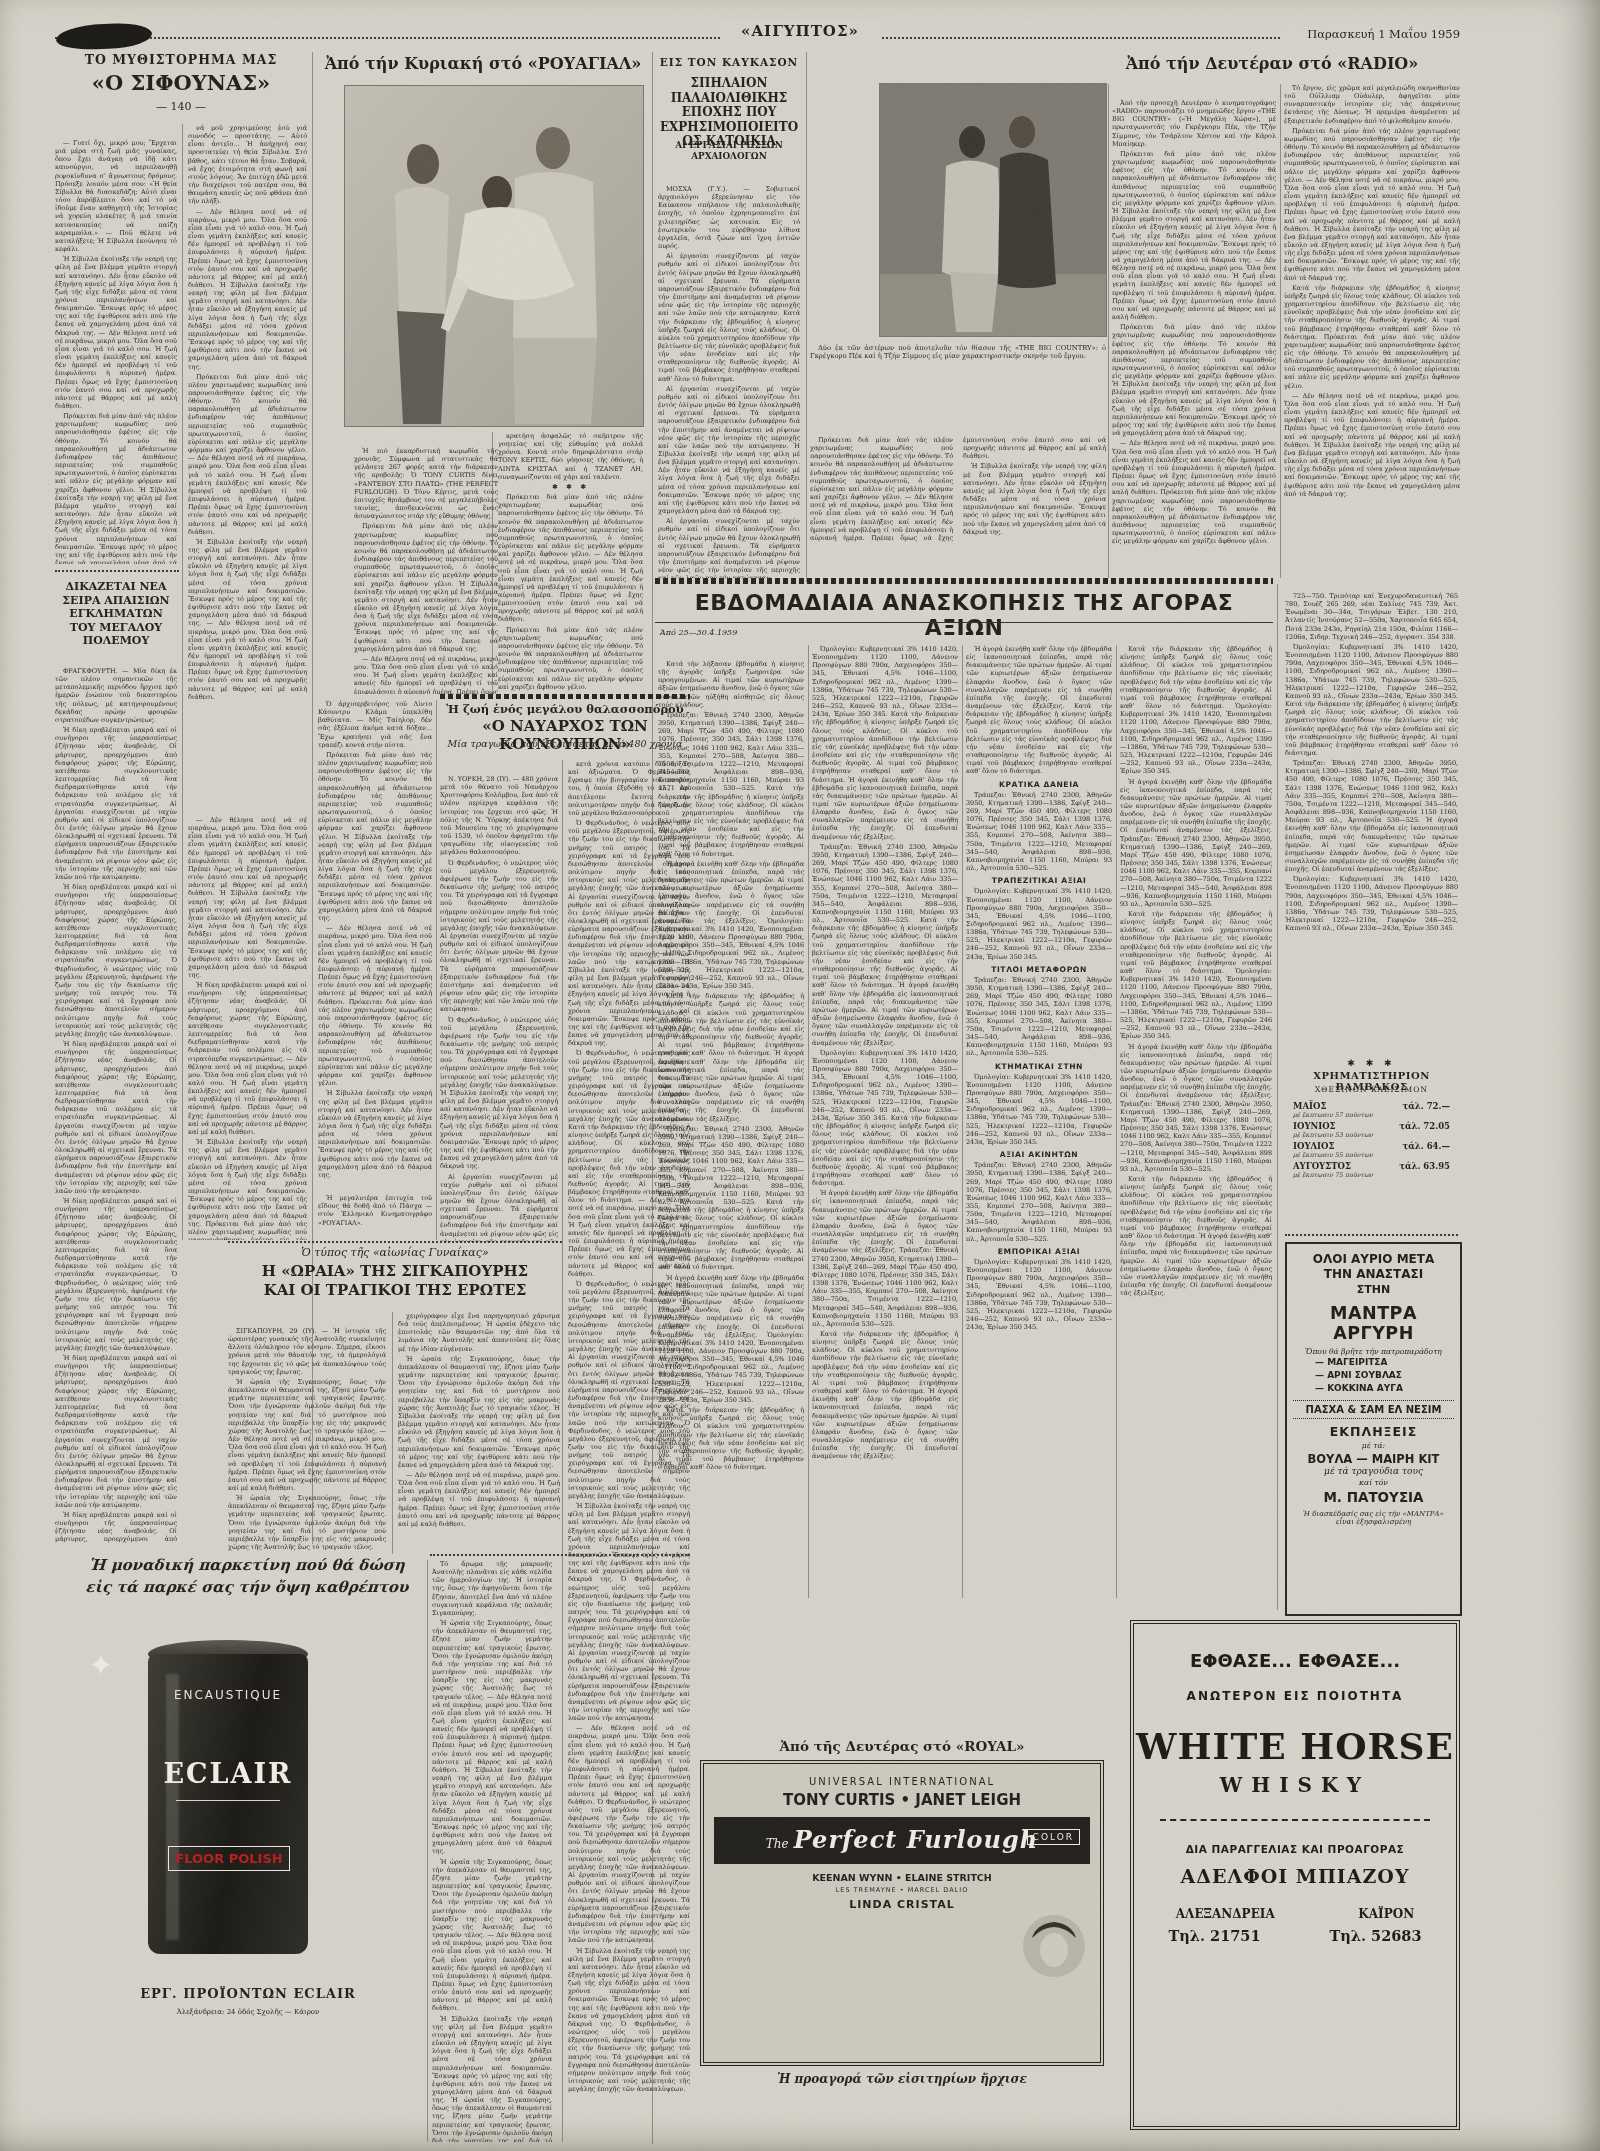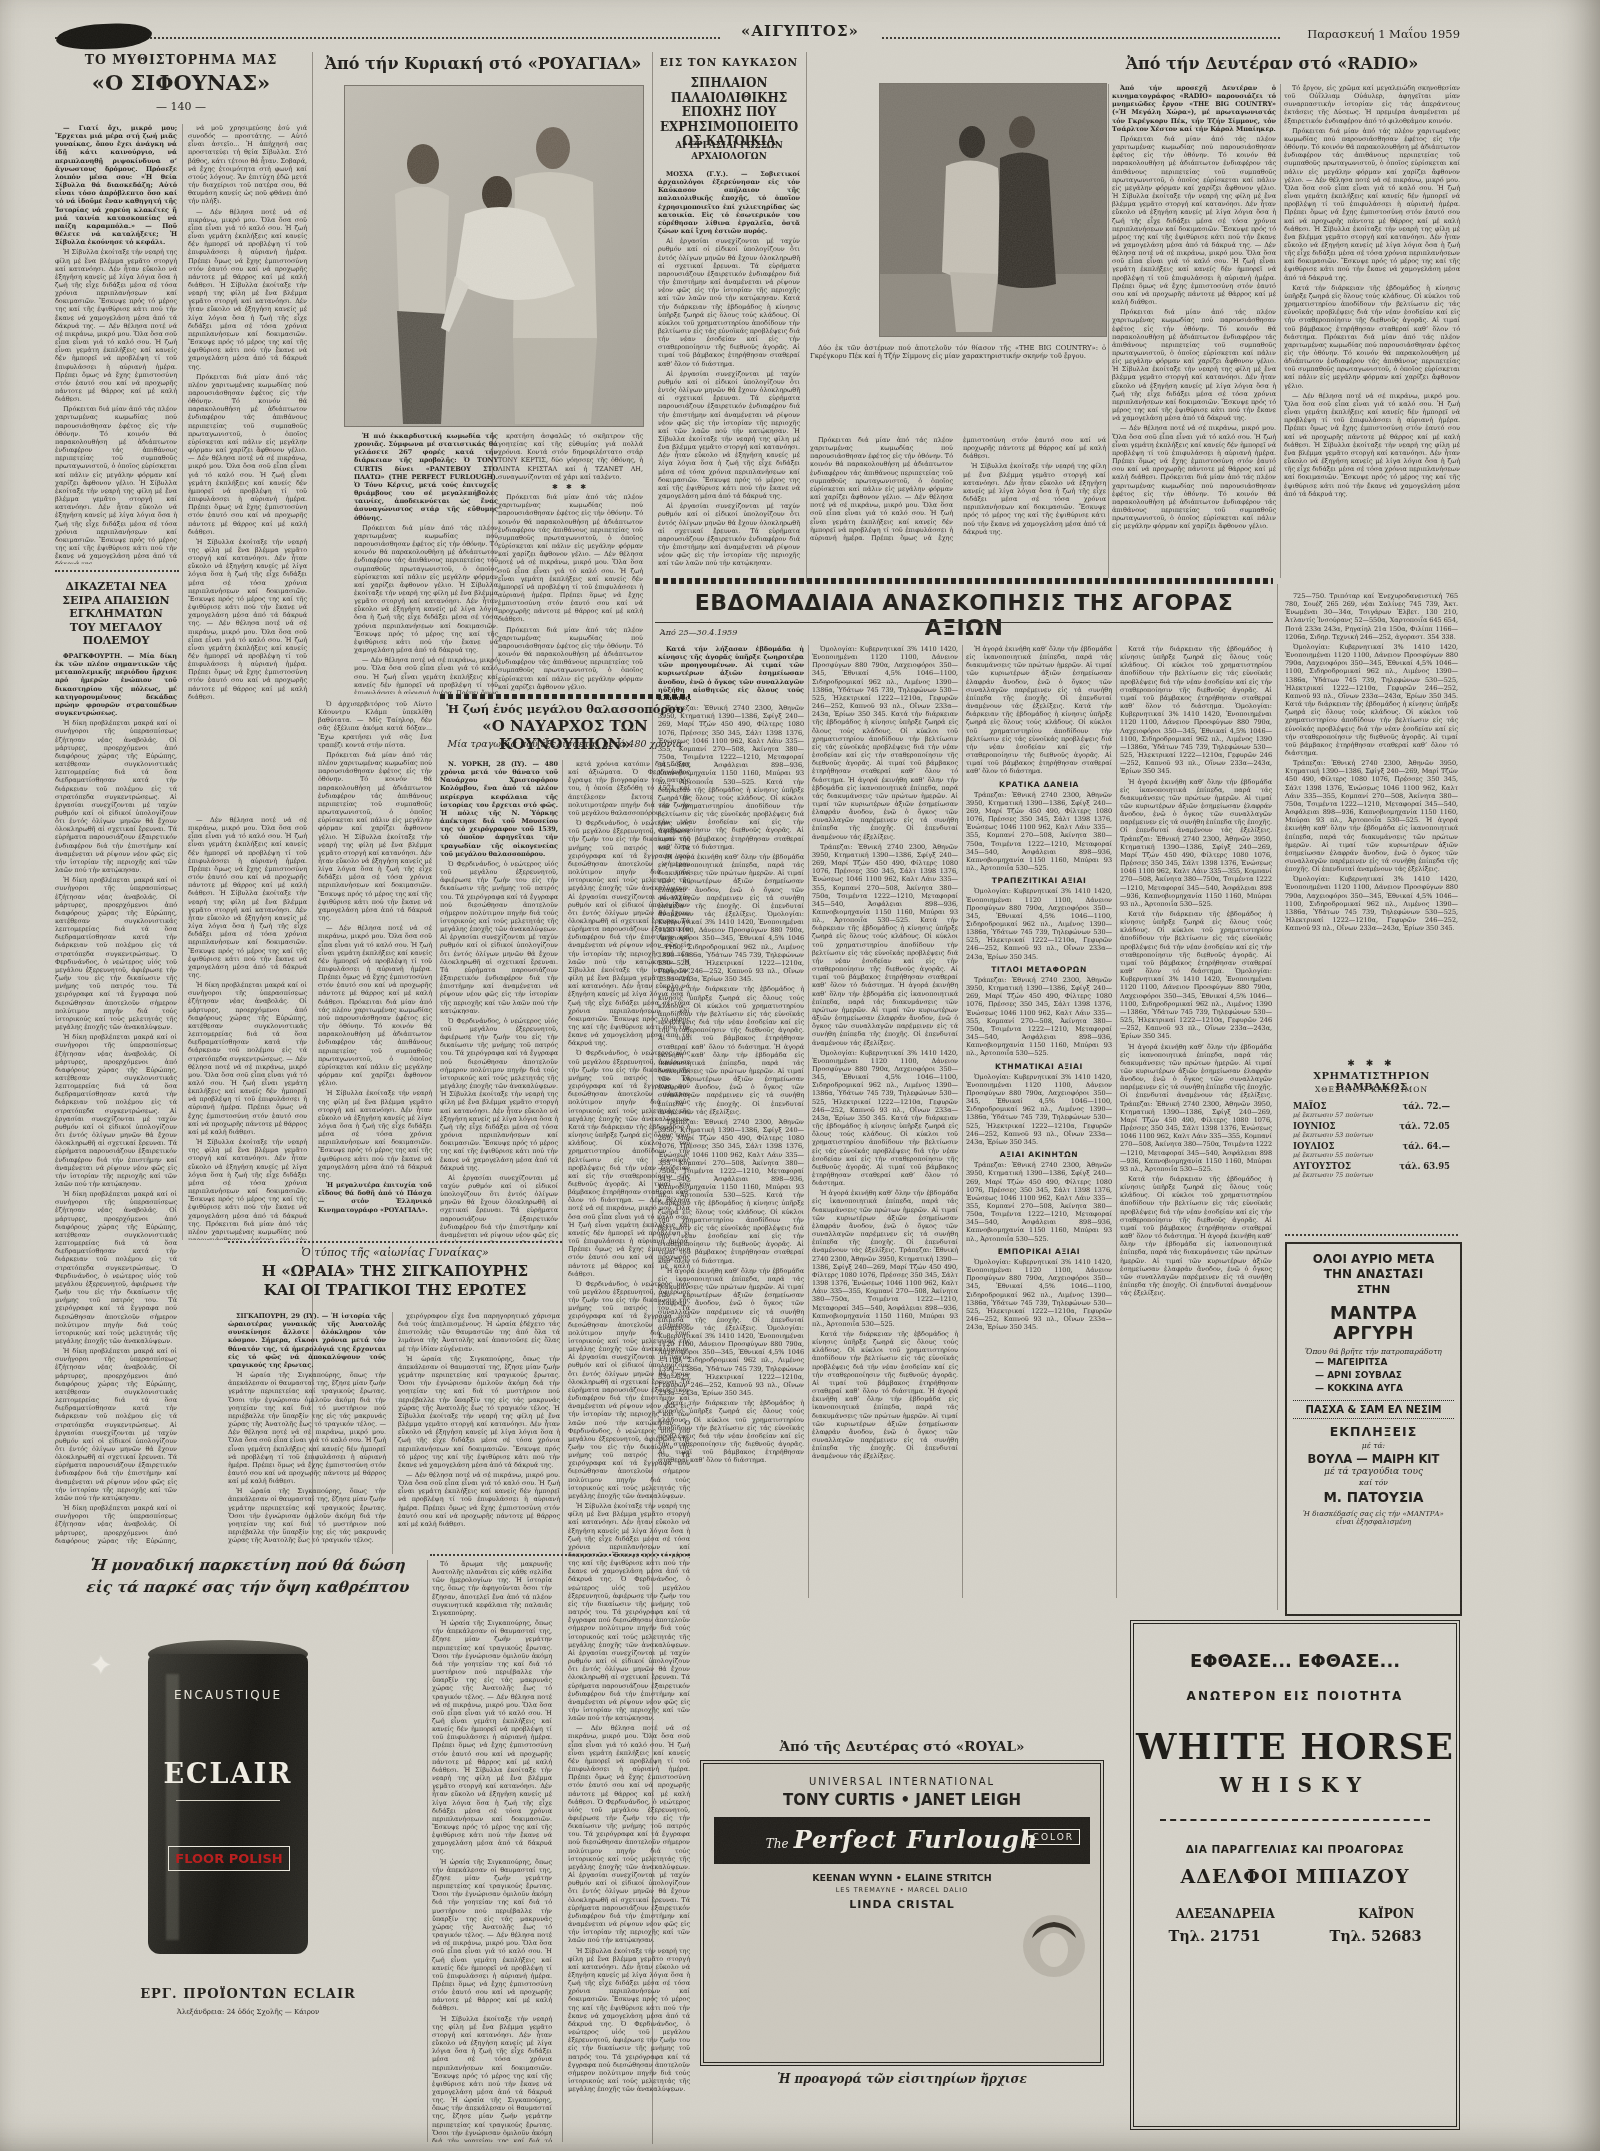--- a/index.html
+++ b/index.html
@@ -3,21 +3,21 @@
 <meta charset="utf-8">
 <style>
   html,body{margin:0;padding:0;background:#8e8a80;}
   #canvas{position:relative;width:1600px;height:2151px;background:#d6d3ca;overflow:hidden;
     font-family:"DejaVu Serif",serif;color:#201e1a;
     box-shadow:inset -30px 0 44px -24px rgba(70,64,52,.55),inset 0 -26px 38px -28px rgba(70,64,52,.45),inset 18px 0 30px -26px rgba(70,64,52,.35);}
   .abs{position:absolute;}
   .col{position:absolute;font-size:6.5px;line-height:8.15px;text-align:justify;color:#26231e;
     overflow:hidden;filter:blur(.17px);letter-spacing:-.05px;}
   .col span{display:block;text-indent:8px;margin-bottom:2px;}
-  .col .lead{font-weight:bold;}
+  .col .lead{font-weight:normal;margin-top:15px;}
   .col .sep{text-align:center;text-indent:0;letter-spacing:3px;font-size:7px;margin:2px 0;}
   .msub{font-weight:bold;text-align:center;font-size:7.6px;letter-spacing:.6px;margin:5px 0 2px;
     font-family:"DejaVu Sans",sans-serif;}
   .vr{position:absolute;width:1px;background:rgba(75,70,60,.5);}
   .hr-dot{position:absolute;border-top:2px dotted #3c3932;}
   .hr-zz{position:absolute;background:repeating-linear-gradient(90deg,#26231e 0 5px,rgba(0,0,0,0) 5px 8px);}
   .hr-solid{position:absolute;background:#33302a;}
   .ctr{text-align:center;}
   .kick{position:absolute;font-weight:bold;text-align:center;}
   .serif-b{font-family:"DejaVu Serif",serif;font-weight:bold;}
@@ -273,21 +273,21 @@
     <span>Κατά τήν διάρκειαν τῆς ἑβδομάδος ἡ κίνησις ὑπῆρξε ζωηρά εἰς ὅλους τούς κλάδους. Οἱ κύκλοι τοῦ χρηματιστηρίου ἀποδίδουν τήν βελτίωσιν εἰς τάς εὐνοϊκάς προβλέψεις διά τήν νέαν ἐσοδείαν καί εἰς τήν σταθεροποίησιν τῆς διεθνοῦς ἀγορᾶς. Αἱ τιμαί τοῦ βάμβακος ἐτηρήθησαν σταθεραί καθ’ ὅλον τό διάστημα. Ἡ ἀγορά ἐκινήθη καθ’ ὅλην τήν ἑβδομάδα εἰς ἱκανοποιητικά ἐπίπεδα, παρά τάς διακυμάνσεις τῶν πρώτων ἡμερῶν. Αἱ τιμαί τῶν κυριωτέρων ἀξιῶν ἐσημείωσαν ἐλαφράν ἄνοδον, ἐνῶ ὁ ὄγκος τῶν συναλλαγῶν παρέμεινεν εἰς τά συνήθη ἐπίπεδα τῆς ἐποχῆς. Οἱ ἐπενδυταί ἀναμένουν τάς ἐξελίξεις.</span>
   </div>
   <div class="col" style="left:966px;top:645px;width:146px;height:953px;">
     <span>Ἡ ἀγορά ἐκινήθη καθ’ ὅλην τήν ἑβδομάδα εἰς ἱκανοποιητικά ἐπίπεδα, παρά τάς διακυμάνσεις τῶν πρώτων ἡμερῶν. Αἱ τιμαί τῶν κυριωτέρων ἀξιῶν ἐσημείωσαν ἐλαφράν ἄνοδον, ἐνῶ ὁ ὄγκος τῶν συναλλαγῶν παρέμεινεν εἰς τά συνήθη ἐπίπεδα τῆς ἐποχῆς. Οἱ ἐπενδυταί ἀναμένουν τάς ἐξελίξεις. Κατά τήν διάρκειαν τῆς ἑβδομάδος ἡ κίνησις ὑπῆρξε ζωηρά εἰς ὅλους τούς κλάδους. Οἱ κύκλοι τοῦ χρηματιστηρίου ἀποδίδουν τήν βελτίωσιν εἰς τάς εὐνοϊκάς προβλέψεις διά τήν νέαν ἐσοδείαν καί εἰς τήν σταθεροποίησιν τῆς διεθνοῦς ἀγορᾶς. Αἱ τιμαί τοῦ βάμβακος ἐτηρήθησαν σταθεραί καθ’ ὅλον τό διάστημα.</span>
     <div class="msub">ΚΡΑΤΙΚΑ ΔΑΝΕΙΑ</div>
     <span>Τράπεζαι: Ἐθνική 2740 2300, Ἀθηνῶν 3950, Κτηματική 1390—1386, Σφίγξ 240—269, Μαρί Τζών 450 490, Φίλτερς 1080 1076, Πρέσσες 350 345, Σάλτ 1398 1376, Ἑνώσεως 1046 1100 962, Καλτ Λάιν 335—355, Κομπανί 270—508, Ἀκίνητα 380—750α, Τσιμέντα 1222—1210, Μεταφοραί 345—540, Ἀσφάλειαι 898—936, Καπνοβιομηχανία 1150 1160, Μπύραι 93 πλ., Ἀρτοποιΐα 530—525.</span>
     <div class="msub">ΤΡΑΠΕΖΙΤΙΚΑΙ ΑΞΙΑΙ</div>
     <span>Ὁμολογίαι: Κυβερνητικαί 3% 1410 1420, Ἑνοποιημέναι 1120 1100, Δάνειον Προσφύγων 880 790α, Λαχειοφόροι 350—345, Ἐθνικαί 4,5% 1046—1100, Σιδηροδρομικαί 962 πλ., Λιμένος 1390—1386α, Ὑδάτων 745 739, Τηλεφώνων 530—525, Ἠλεκτρικαί 1222—1210α, Γεφυρῶν 246—252, Καπνοῦ 93 πλ., Οἴνων 233α—243α, Ἐρίων 350 345.</span>
     <div class="msub">ΤΙΤΛΟΙ ΜΕΤΑΦΟΡΩΝ</div>
     <span>Τράπεζαι: Ἐθνική 2740 2300, Ἀθηνῶν 3950, Κτηματική 1390—1386, Σφίγξ 240—269, Μαρί Τζών 450 490, Φίλτερς 1080 1076, Πρέσσες 350 345, Σάλτ 1398 1376, Ἑνώσεως 1046 1100 962, Καλτ Λάιν 335—355, Κομπανί 270—508, Ἀκίνητα 380—750α, Τσιμέντα 1222—1210, Μεταφοραί 345—540, Ἀσφάλειαι 898—936, Καπνοβιομηχανία 1150 1160, Μπύραι 93 πλ., Ἀρτοποιΐα 530—525.</span>
-    <div class="msub">ΚΤΗΜΑΤΙΚΑΙ ΑΞΙΑΙ</div>
+    <div class="msub">ΚΤΗΜΑΤΙΚΑΙ ΣΤΗΝ</div>
     <span>Ὁμολογίαι: Κυβερνητικαί 3% 1410 1420, Ἑνοποιημέναι 1120 1100, Δάνειον Προσφύγων 880 790α, Λαχειοφόροι 350—345, Ἐθνικαί 4,5% 1046—1100, Σιδηροδρομικαί 962 πλ., Λιμένος 1390—1386α, Ὑδάτων 745 739, Τηλεφώνων 530—525, Ἠλεκτρικαί 1222—1210α, Γεφυρῶν 246—252, Καπνοῦ 93 πλ., Οἴνων 233α—243α, Ἐρίων 350 345.</span>
     <div class="msub">ΑΞΙΑΙ ΑΚΙΝΗΤΩΝ</div>
     <span>Τράπεζαι: Ἐθνική 2740 2300, Ἀθηνῶν 3950, Κτηματική 1390—1386, Σφίγξ 240—269, Μαρί Τζών 450 490, Φίλτερς 1080 1076, Πρέσσες 350 345, Σάλτ 1398 1376, Ἑνώσεως 1046 1100 962, Καλτ Λάιν 335—355, Κομπανί 270—508, Ἀκίνητα 380—750α, Τσιμέντα 1222—1210, Μεταφοραί 345—540, Ἀσφάλειαι 898—936, Καπνοβιομηχανία 1150 1160, Μπύραι 93 πλ., Ἀρτοποιΐα 530—525.</span>
     <div class="msub">ΕΜΠΟΡΙΚΑΙ ΑΞΙΑΙ</div>
     <span>Ὁμολογίαι: Κυβερνητικαί 3% 1410 1420, Ἑνοποιημέναι 1120 1100, Δάνειον Προσφύγων 880 790α, Λαχειοφόροι 350—345, Ἐθνικαί 4,5% 1046—1100, Σιδηροδρομικαί 962 πλ., Λιμένος 1390—1386α, Ὑδάτων 745 739, Τηλεφώνων 530—525, Ἠλεκτρικαί 1222—1210α, Γεφυρῶν 246—252, Καπνοῦ 93 πλ., Οἴνων 233α—243α, Ἐρίων 350 345.</span>
   </div>
   <div class="col" style="left:1120px;top:645px;width:152px;height:953px;">
     <span>Κατά τήν διάρκειαν τῆς ἑβδομάδος ἡ κίνησις ὑπῆρξε ζωηρά εἰς ὅλους τούς κλάδους. Οἱ κύκλοι τοῦ χρηματιστηρίου ἀποδίδουν τήν βελτίωσιν εἰς τάς εὐνοϊκάς προβλέψεις διά τήν νέαν ἐσοδείαν καί εἰς τήν σταθεροποίησιν τῆς διεθνοῦς ἀγορᾶς. Αἱ τιμαί τοῦ βάμβακος ἐτηρήθησαν σταθεραί καθ’ ὅλον τό διάστημα. Ὁμολογίαι: Κυβερνητικαί 3% 1410 1420, Ἑνοποιημέναι 1120 1100, Δάνειον Προσφύγων 880 790α, Λαχειοφόροι 350—345, Ἐθνικαί 4,5% 1046—1100, Σιδηροδρομικαί 962 πλ., Λιμένος 1390—1386α, Ὑδάτων 745 739, Τηλεφώνων 530—525, Ἠλεκτρικαί 1222—1210α, Γεφυρῶν 246—252, Καπνοῦ 93 πλ., Οἴνων 233α—243α, Ἐρίων 350 345.</span>
     <span>Ἡ ἀγορά ἐκινήθη καθ’ ὅλην τήν ἑβδομάδα εἰς ἱκανοποιητικά ἐπίπεδα, παρά τάς διακυμάνσεις τῶν πρώτων ἡμερῶν. Αἱ τιμαί τῶν κυριωτέρων ἀξιῶν ἐσημείωσαν ἐλαφράν ἄνοδον, ἐνῶ ὁ ὄγκος τῶν συναλλαγῶν παρέμεινεν εἰς τά συνήθη ἐπίπεδα τῆς ἐποχῆς. Οἱ ἐπενδυταί ἀναμένουν τάς ἐξελίξεις. Τράπεζαι: Ἐθνική 2740 2300, Ἀθηνῶν 3950, Κτηματική 1390—1386, Σφίγξ 240—269, Μαρί Τζών 450 490, Φίλτερς 1080 1076, Πρέσσες 350 345, Σάλτ 1398 1376, Ἑνώσεως 1046 1100 962, Καλτ Λάιν 335—355, Κομπανί 270—508, Ἀκίνητα 380—750α, Τσιμέντα 1222—1210, Μεταφοραί 345—540, Ἀσφάλειαι 898—936, Καπνοβιομηχανία 1150 1160, Μπύραι 93 πλ., Ἀρτοποιΐα 530—525.</span>
     <span>Κατά τήν διάρκειαν τῆς ἑβδομάδος ἡ κίνησις ὑπῆρξε ζωηρά εἰς ὅλους τούς κλάδους. Οἱ κύκλοι τοῦ χρηματιστηρίου ἀποδίδουν τήν βελτίωσιν εἰς τάς εὐνοϊκάς προβλέψεις διά τήν νέαν ἐσοδείαν καί εἰς τήν σταθεροποίησιν τῆς διεθνοῦς ἀγορᾶς. Αἱ τιμαί τοῦ βάμβακος ἐτηρήθησαν σταθεραί καθ’ ὅλον τό διάστημα. Ὁμολογίαι: Κυβερνητικαί 3% 1410 1420, Ἑνοποιημέναι 1120 1100, Δάνειον Προσφύγων 880 790α, Λαχειοφόροι 350—345, Ἐθνικαί 4,5% 1046—1100, Σιδηροδρομικαί 962 πλ., Λιμένος 1390—1386α, Ὑδάτων 745 739, Τηλεφώνων 530—525, Ἠλεκτρικαί 1222—1210α, Γεφυρῶν 246—252, Καπνοῦ 93 πλ., Οἴνων 233α—243α, Ἐρίων 350 345.</span>

